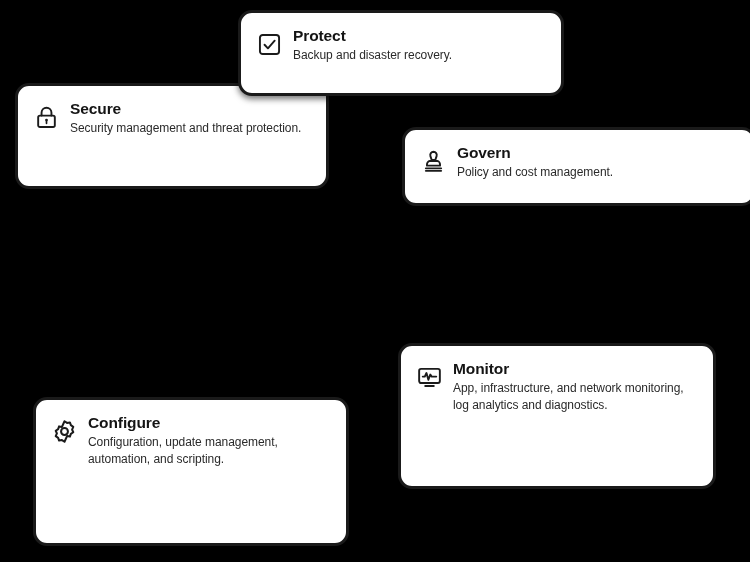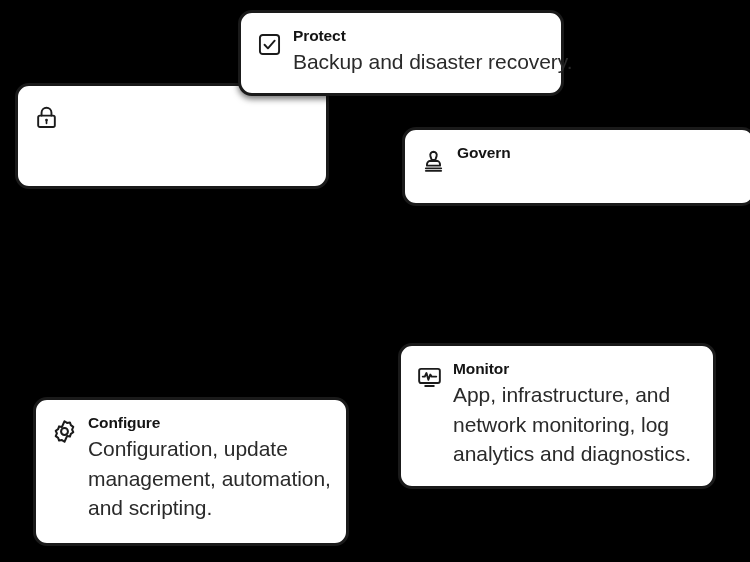--- a/index.html
+++ b/index.html
@@ -49,21 +49,21 @@
   }
   .card-title {
     font-size: 15.5px;
     font-weight: 700;
     color: #141414;
     line-height: 1.28;
     letter-spacing: -0.1px;
     white-space: nowrap;
   }
   .card-desc {
-    font-size: 21px;
+    font-size: 12px;
     font-weight: 400;
     color: #2a2a2a;
     line-height: 1.42;
     letter-spacing: -0.05px;
     margin-top: 1px;
   }
 
   
   #card-protect   { left: 226px; top: 10px;  width: 326px; height: 86px;  z-index: 5; margin-left: 12px; }
   #card-secure    { left: 15px;  top: 83px;  width: 314px; height: 106px; z-index: 4; }
@@ -94,33 +94,38 @@
 
   <div class="card" id="card-secure">
     <span class="card-icon">
       <svg viewBox="0 0 24 24" fill="none" stroke="currentColor" stroke-width="1.7" stroke-linecap="round" stroke-linejoin="round">
         <rect x="4.6" y="10.3" width="14.8" height="10.2" rx="1.6"></rect>
         <path d="M7.6 10.3 V7.8 a4.4 4.4 0 0 1 8.8 0 V10.3"></path>
         <circle cx="12" cy="14.3" r="1.25" fill="currentColor" stroke="none"></circle>
         <path d="M12 15.2 V17.2" stroke-width="1.5"></path>
       </svg>
     </span>
+    <div class="card-text">
+      <div class="card-title">Secure</div>
+      <div class="card-desc">Security management and threat protection.</div>
+    </div>
   </div>
 
   <div class="card" id="card-govern">
     <span class="card-icon">
       <svg viewBox="0 0 24 24" fill="none" stroke="currentColor" stroke-width="1.7" stroke-linecap="round" stroke-linejoin="round">
         <path d="M12 3.4a2.9 2.9 0 0 0-2.75 3.8l1.15 3.5H13.6l1.15-3.5A2.9 2.9 0 0 0 12 3.4Z"></path>
         <path d="M6.2 14.6c0-1.3 1.05-3.0 2.35-3.0h6.9c1.3 0 2.35 1.7 2.35 3.0v1.1H6.2Z"></path>
         <line x1="5.2" y1="18.1" x2="18.8" y2="18.1"></line>
         <line x1="5.2" y1="20.3" x2="18.8" y2="20.3"></line>
       </svg>
     </span>
     <div class="card-text">
       <div class="card-title">Govern</div>
+      <div class="card-desc">Policy and cost management.</div>
     </div>
   </div>
 
   <div class="card" id="card-monitor">
     <span class="card-icon">
       <svg viewBox="0 0 24 24" fill="none" stroke="currentColor" stroke-width="1.7" stroke-linecap="round" stroke-linejoin="round">
         <rect x="2.8" y="4.3" width="18.4" height="12.6" rx="1.7"></rect>
         <polyline points="6.0,11.2 7.8,11.2 9.3,8.0 11.0,14.0 12.7,9.4 14.0,11.2 18.0,11.2"></polyline>
         <line x1="8.2" y1="19.6" x2="15.8" y2="19.6"></line>
       </svg>

